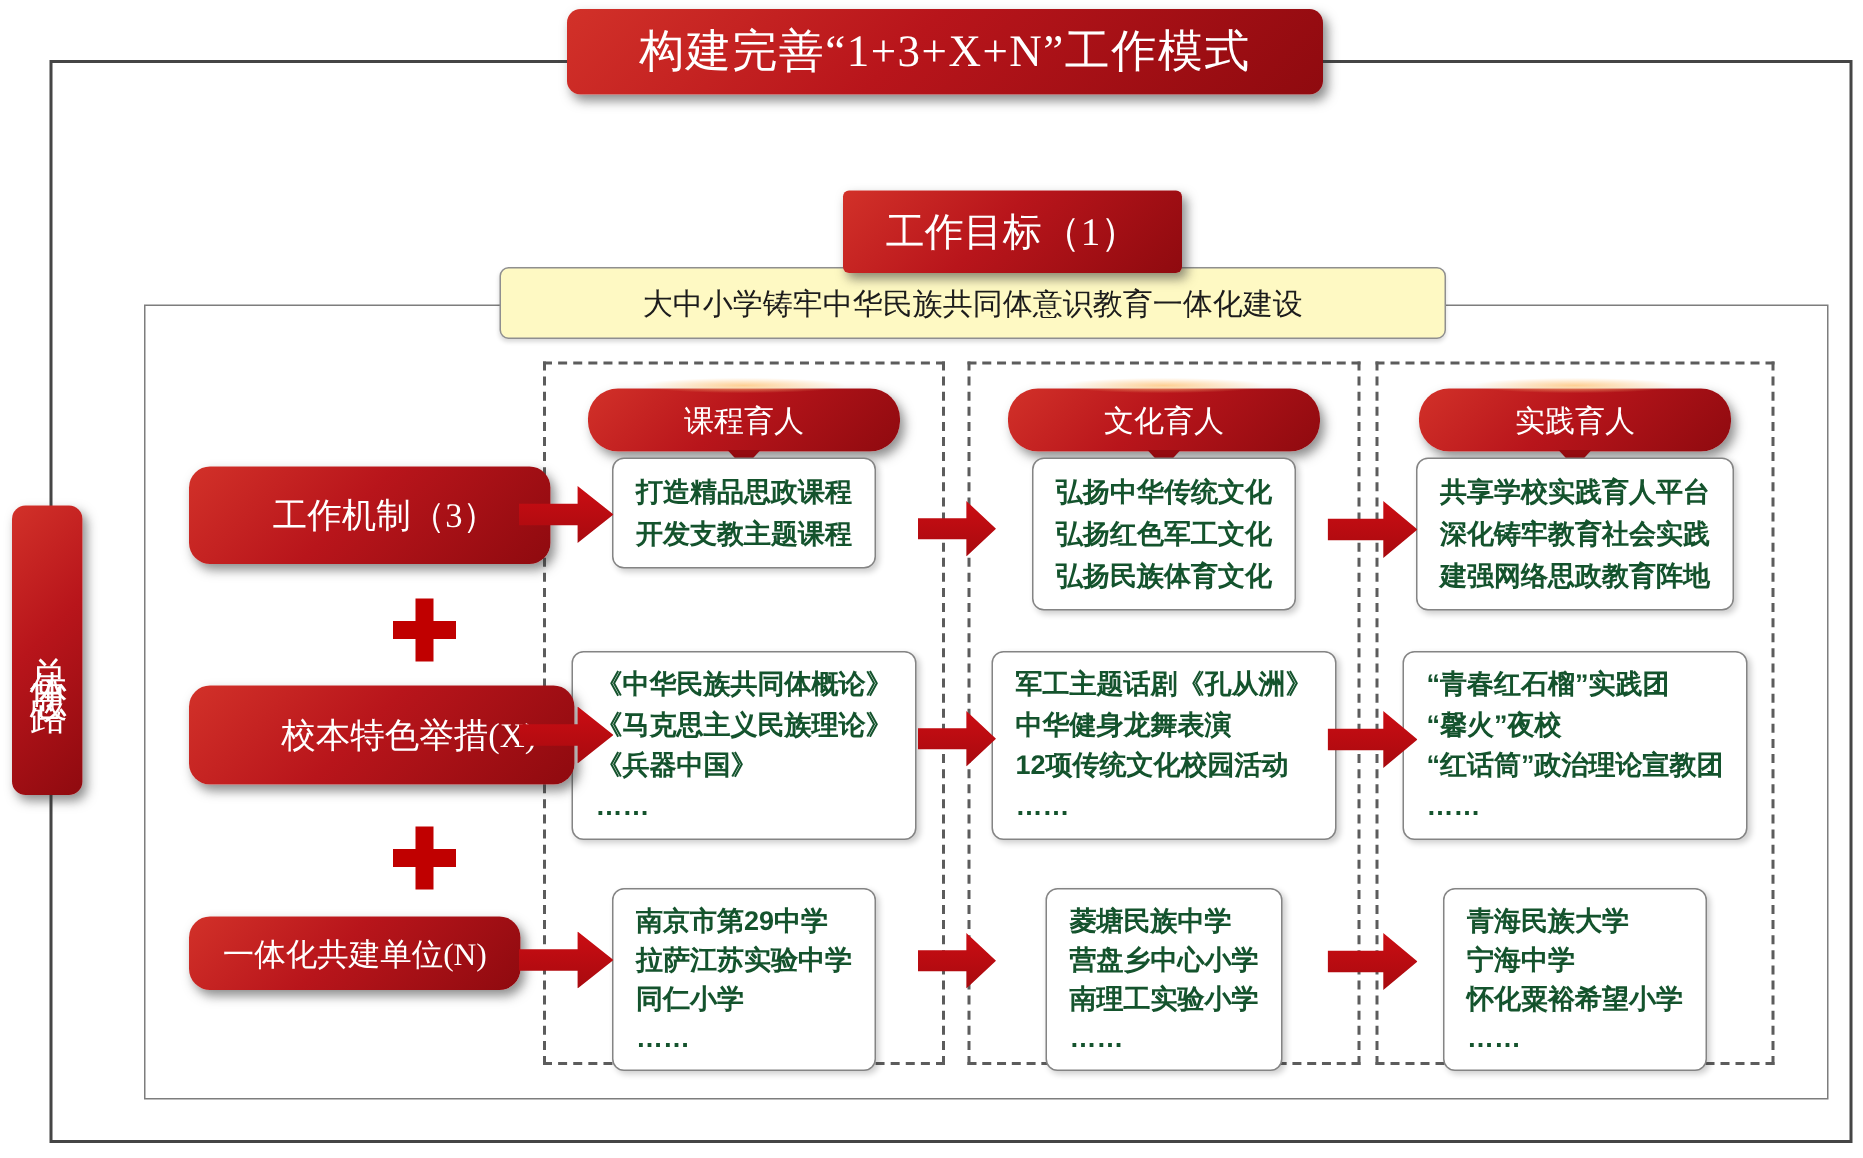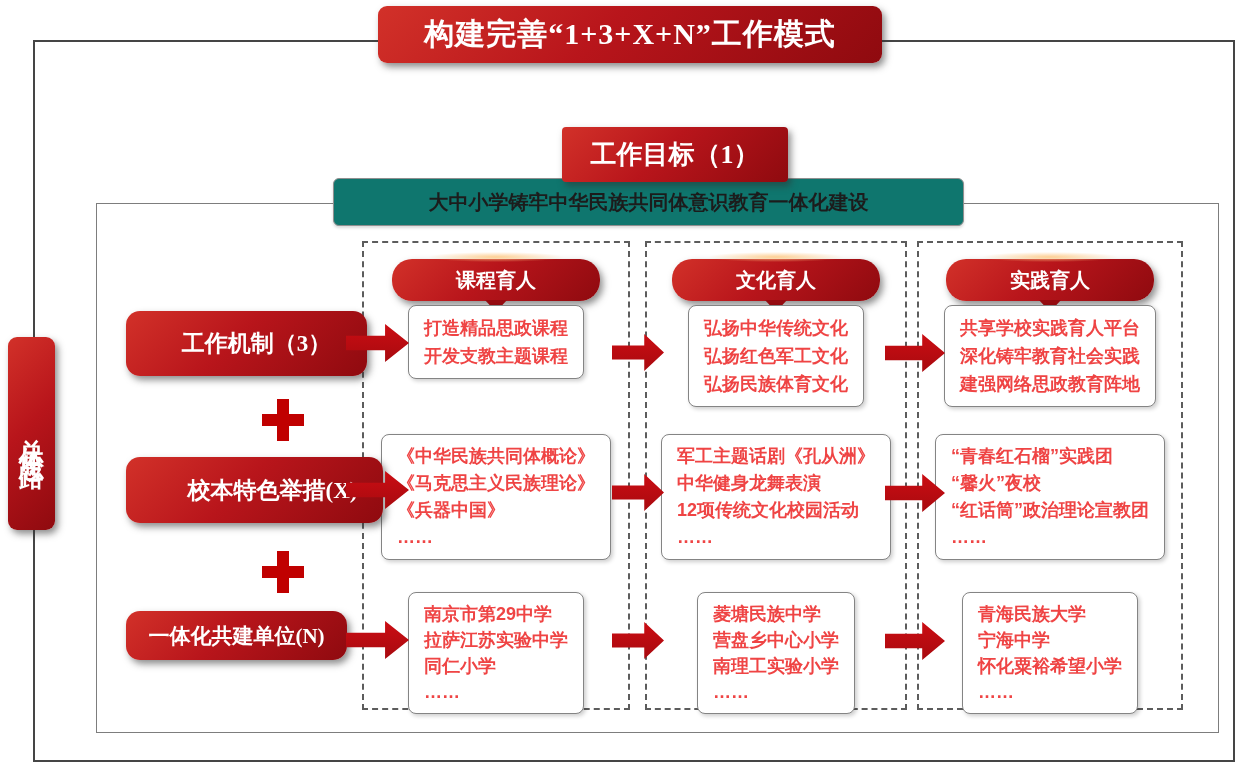--- a/index.html
+++ b/index.html
@@ -8,33 +8,33 @@
 
   
   .outer-frame{position:absolute;left:33px;top:40px;width:1198px;height:718px;
                border:2px solid #454545;z-index:1;}
   .inner-frame{position:absolute;left:96px;top:203px;width:1121px;height:528px;
                border:1px solid #7d7d7d;z-index:1;}
 
   
   .red{background:linear-gradient(135deg,#d23129 0%,#b8151b 45%,#8f0a0f 100%);
        color:#fff;box-shadow:3px 4px 7px rgba(50,50,50,.55);}
-  .serif{font-family:"Liberation Serif","DejaVu Serif",serif;font-weight:bold;}
+  .serif{font-family:"Liberation Serif","DejaVu Serif",serif;font-weight:normal;}
 
   .title-banner{position:absolute;left:378px;top:6px;width:504px;height:57px;z-index:5;
                 border-radius:9px;display:flex;align-items:center;justify-content:center;
                 font-size:30px;letter-spacing:1px;white-space:nowrap;}
   .goal-banner{position:absolute;left:562px;top:127px;width:226px;height:55px;z-index:6;
                border-radius:4px;display:flex;align-items:center;justify-content:center;
                font-size:26px;}
   .goal-box{position:absolute;left:333px;top:178px;width:629px;height:46px;z-index:4;
-            background:#0f766e;border:1px solid #8f8f8f;border-radius:6px;
+            background:#fef9c3;border:1px solid #8f8f8f;border-radius:6px;
             box-shadow:0 2px 3px rgba(0,0,0,.15);
             display:flex;align-items:center;justify-content:center;
-            font-size:20px;font-weight:bold;color:#1c1c1c;}
+            font-size:20px;font-weight:normal;color:#1c1c1c;}
 
   .side-label{position:absolute;left:8px;top:337px;width:47px;height:193px;z-index:5;
               border-radius:9px;display:flex;align-items:center;justify-content:center;
               writing-mode:vertical-rl;text-orientation:upright;
               font-size:25px;letter-spacing:9px;padding-top:4px;box-sizing:border-box;}
 
   
   .row-btn{position:absolute;left:126px;width:221px;z-index:3;border-radius:14px;
            display:flex;align-items:center;justify-content:center;white-space:nowrap;}
   .btn1{top:311px;height:65px;font-size:23px;padding-left:20px;}
@@ -58,21 +58,21 @@
               width:208px;height:42px;border-radius:20px;z-index:3;
               display:flex;align-items:center;justify-content:center;font-size:20px;}
   .col-header::after{content:'';position:absolute;bottom:-11px;left:50%;transform:translateX(-50%);
               border-left:11px solid transparent;border-right:11px solid transparent;
               border-top:12px solid #950b10;}
   .col-header::before{content:'';position:absolute;top:-7px;left:18%;width:64%;height:10px;
               background:radial-gradient(ellipse at center,rgba(255,200,130,.85),rgba(255,200,130,0) 72%);}
 
   .cbox{position:absolute;left:50%;transform:translateX(-50%);background:#fff;
         border:1px solid #848484;border-radius:8px;box-shadow:2px 2px 4px rgba(0,0,0,.2);
-        padding:8px 15px;font-weight:bold;color:#ef4444;font-size:18px;line-height:28px;
+        padding:8px 15px;font-weight:bold;color:#14532d;font-size:18px;line-height:28px;
         white-space:nowrap;z-index:3;}
   .r1{top:62px;}
   .r2{top:191px;line-height:27px;}
   .r3{top:349px;line-height:26px;}
 
   
   .arrow{position:absolute;z-index:4;
          clip-path:polygon(0 31%,62% 31%,62% 0,100% 50%,62% 100%,62% 69%,0 69%);
          background:linear-gradient(180deg,#cb0d13 0%,#a80a0f 100%);}
   .ar-a{left:346px;width:63px;height:38px;}

